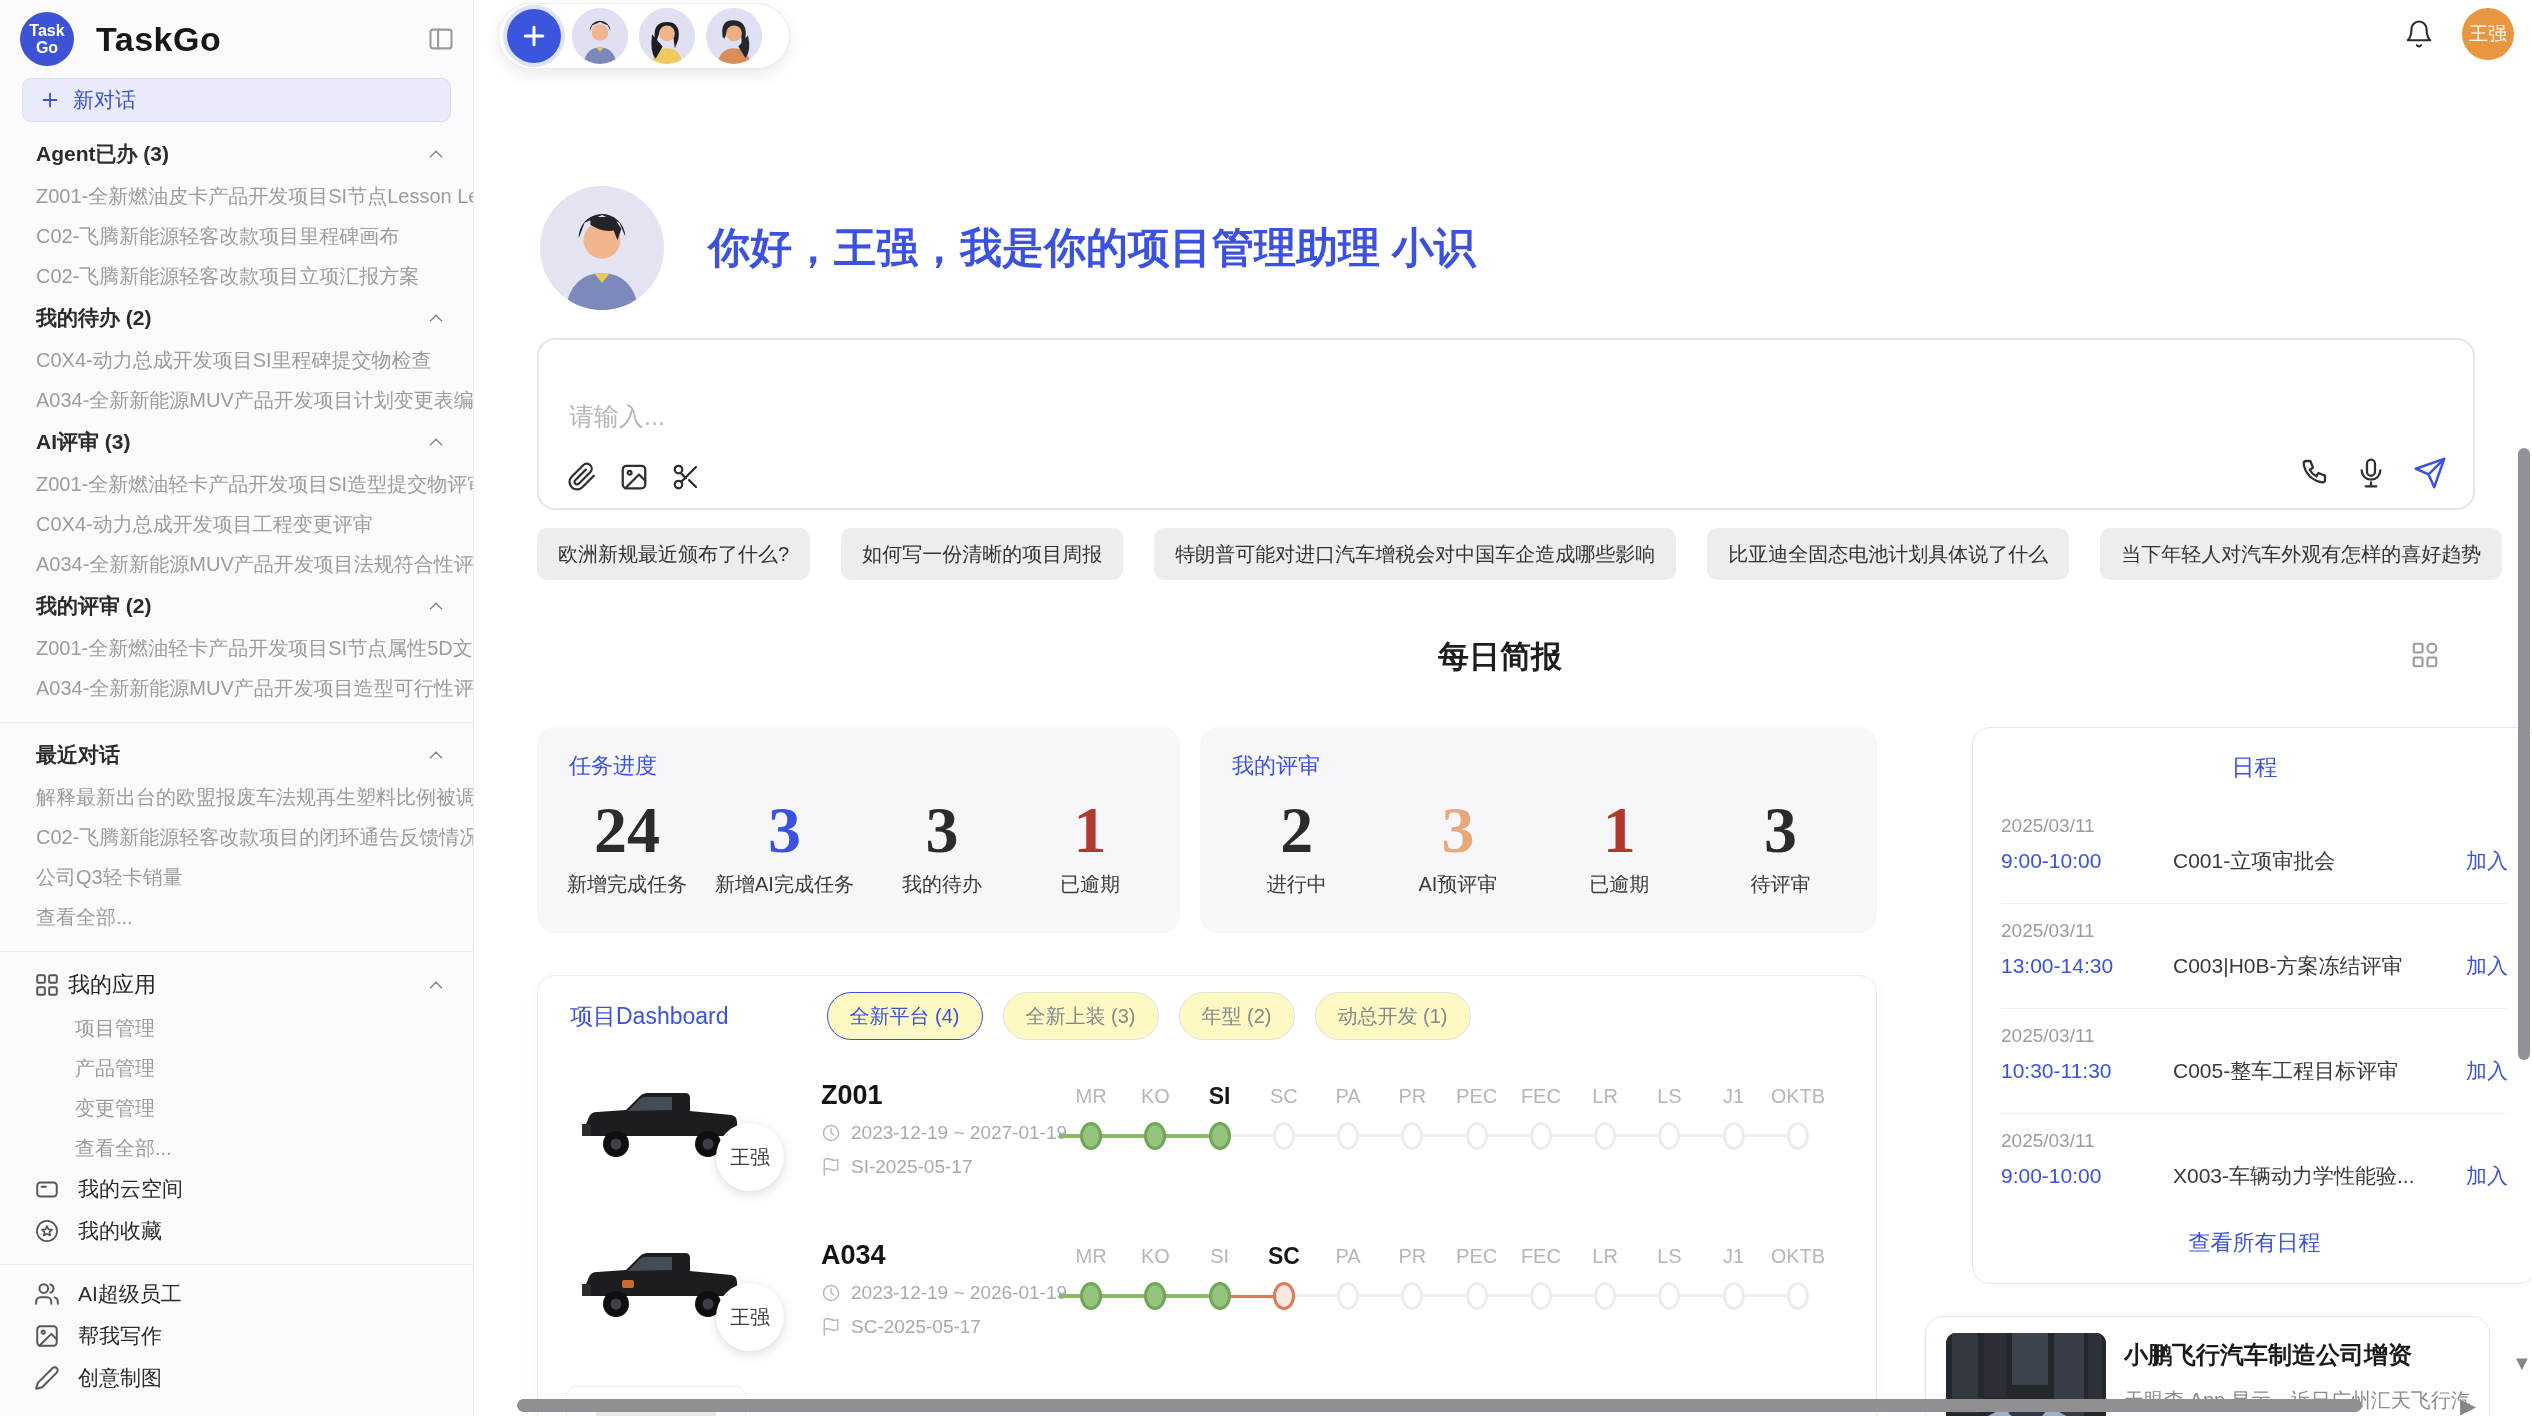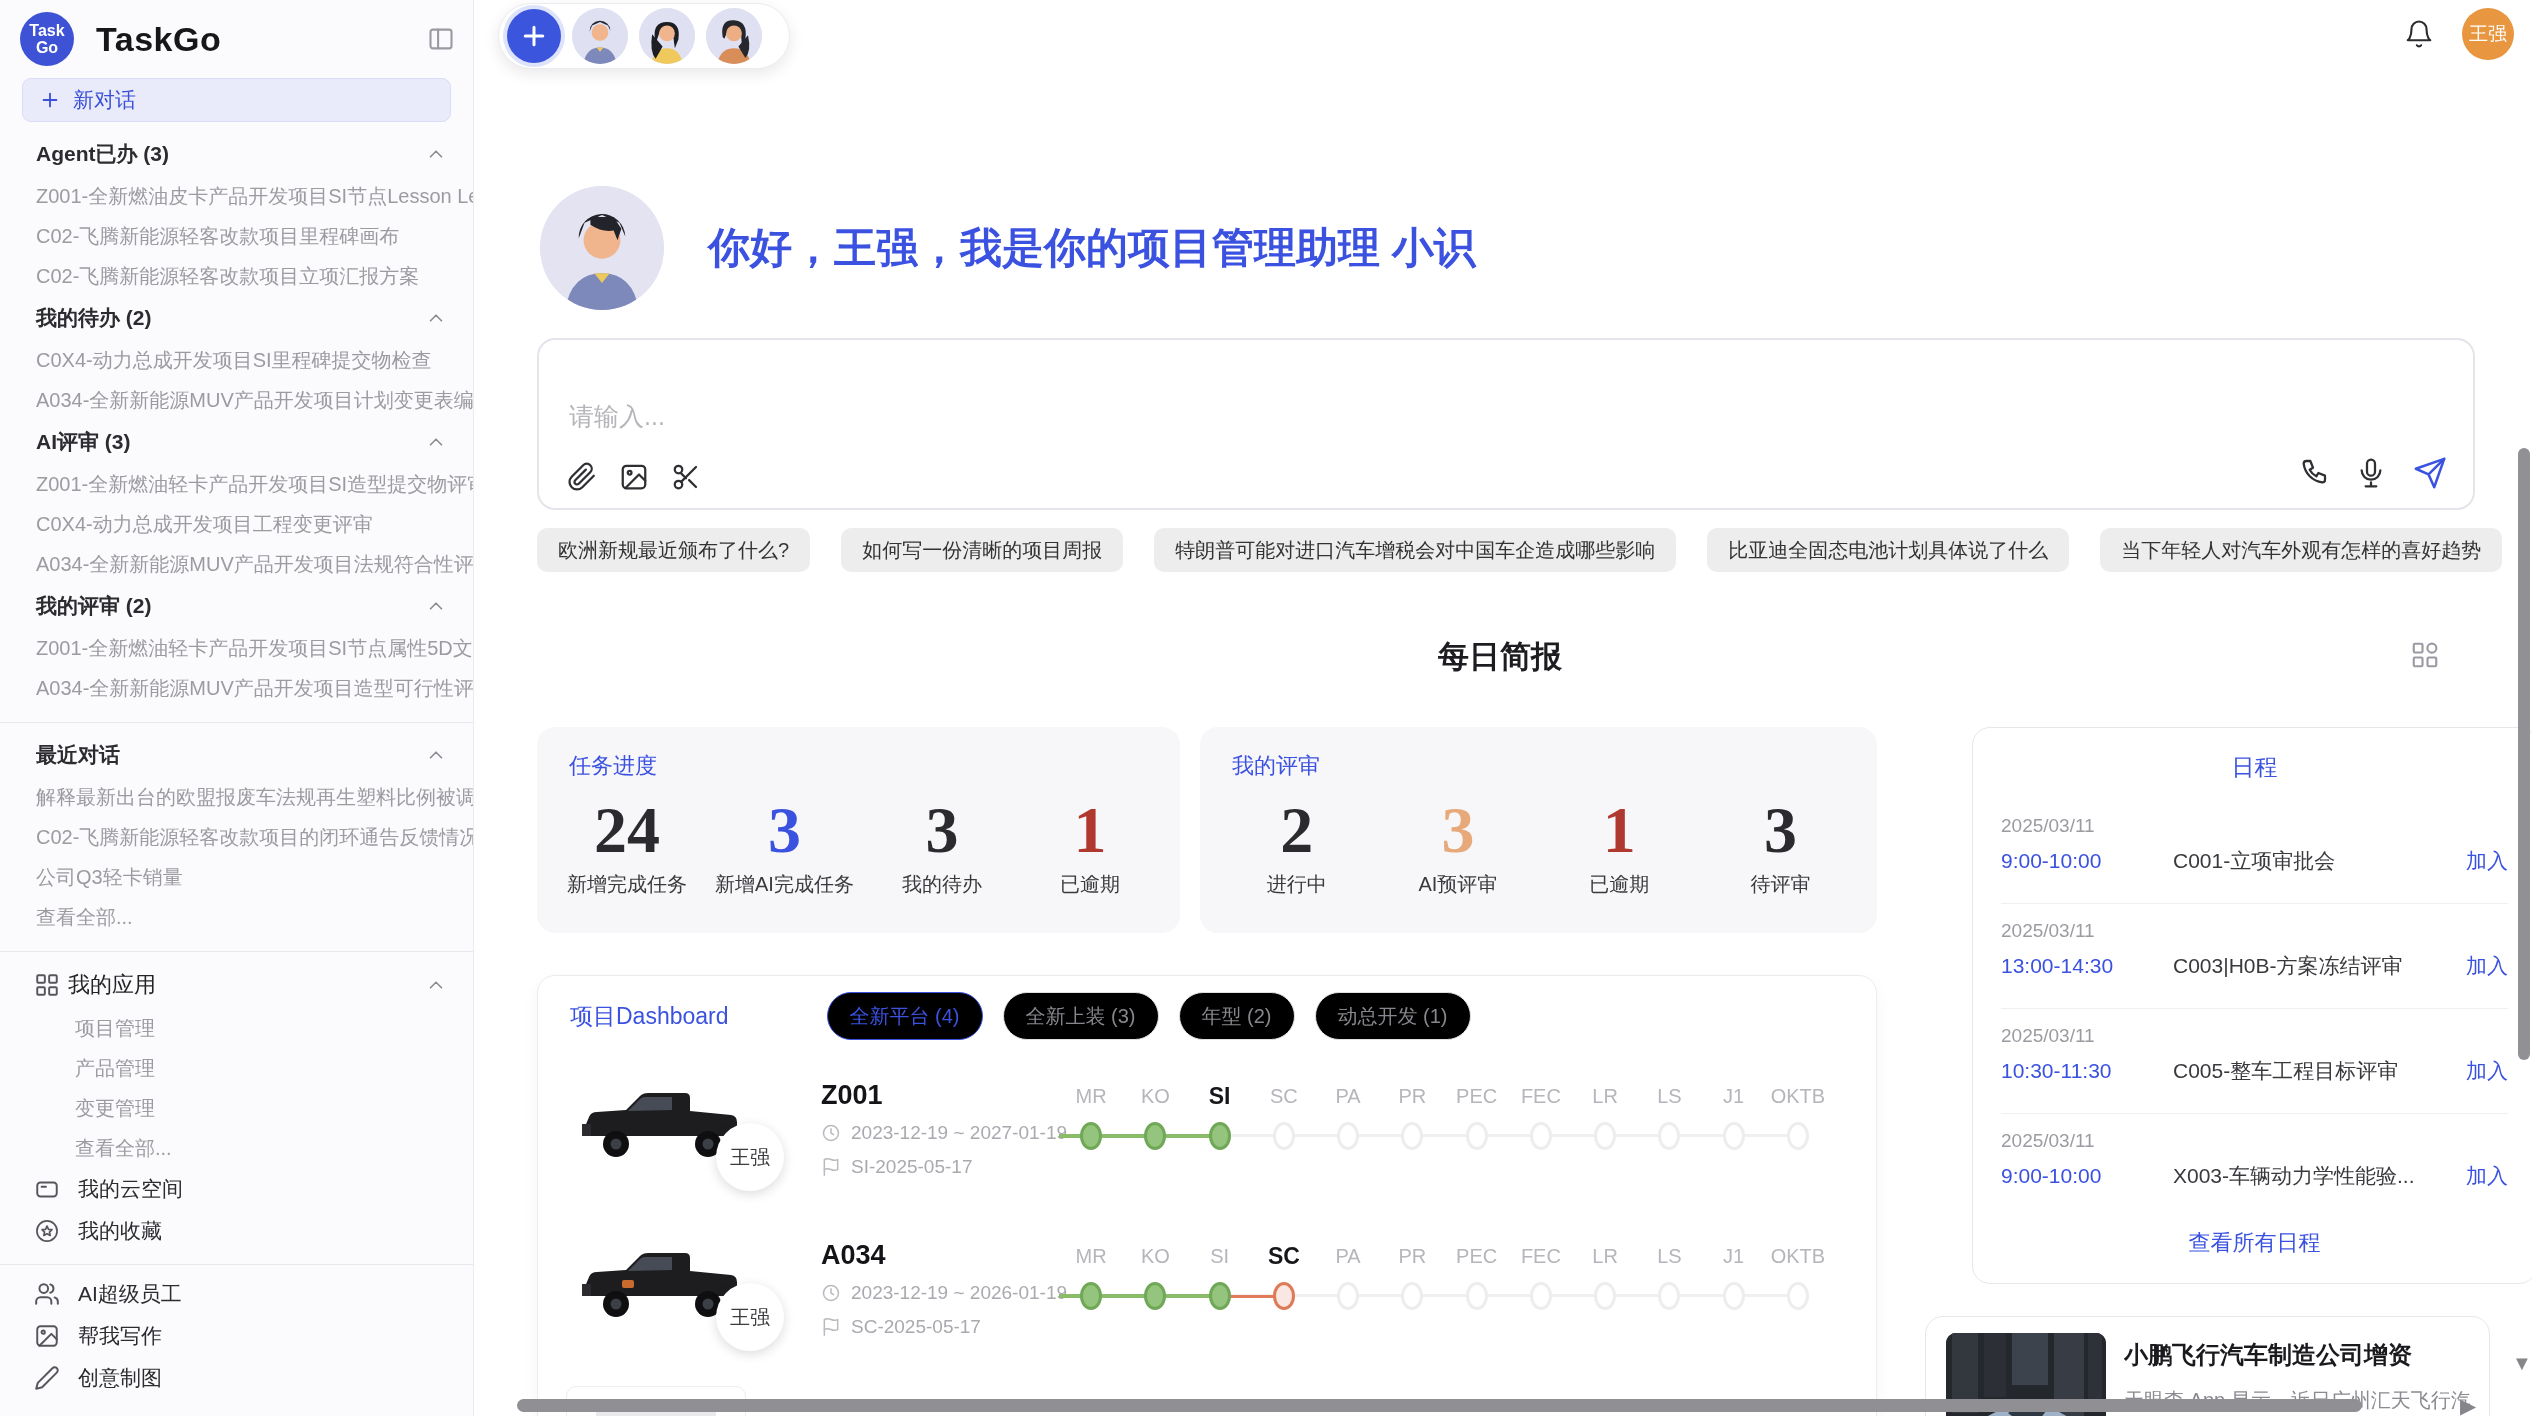--- a/index.html
+++ b/index.html
@@ -44,41 +44,41 @@
   .composer { position:absolute; left:537px; top:338px; width:1938px; height:172px; border:2px solid #e4e4ea; border-radius:18px; background:#fff; }
   .composer input { position:absolute; left:30px; top:62px; width:1200px; border:none; outline:none; font-size:25px; color:#333; background:transparent; font-family:inherit; }
   .composer input::placeholder { color:#b5b5ba; }
   .left-icons { position:absolute; left:28px; bottom:16px; display:flex; gap:22px; color:#2f2f33; }
   .right-icons { position:absolute; right:26px; bottom:18px; display:flex; gap:26px; align-items:center; color:#2f2f33; }
   .send-icon { color:#3b52e0; }
   .left-icons .icon, .right-icons .icon { cursor:pointer; }
 
   
   .chips { position:absolute; left:537px; top:528px; width:1950px; display:flex; gap:31px; }
-  .chip { height:44px; background:#ededee; border-radius:10px; display:flex; align-items:center; padding:8px 21px; font-size:20px; color:#333; white-space:nowrap; cursor:pointer; }
+  .chip { height:52px; background:#ededee; border-radius:10px; display:flex; align-items:center; padding:8px 21px; font-size:20px; color:#333; white-space:nowrap; cursor:pointer; }
 
   
   .briefing-title { position:absolute; top:636px; left:468px; right:0; text-align:center; font-size:31px; font-weight:700; color:#1d1d21; }
   .briefing-grid { position:absolute; top:640px; left:2410px; color:#9a9aa2; cursor:pointer; }
   .stat-card { position:absolute; top:727px; height:206px; background:#f7f7f9; border-radius:18px; }
   .stat-card.c1 { left:537px; width:643px; }
   .stat-card.c2 { left:1200px; width:677px; }
   .stat-card .sc-title { position:absolute; left:32px; top:24px; font-size:22px; color:#3b52e0; }
   .stat-cols { position:absolute; left:16px; right:16px; top:70px; display:flex; justify-content:space-around; }
   .stat { text-align:center; min-width:120px; }
   .stat .value { font-family:"Liberation Serif","DejaVu Serif",serif; font-size:66px; font-weight:700; line-height:1; }
   .stat .label { margin-top:8px; font-size:20px; color:#3a3a3e; }
   .tone-dark { color:#2b2b2f; } .tone-blue { color:#3b52e0; } .tone-red { color:#b0392f; } .tone-orange { color:#e7a97a; }
 
   
   .dash-card { position:absolute; left:537px; top:975px; width:1340px; height:620px; background:#fff; border:1px solid #ececf0; border-radius:18px; box-shadow:0 6px 18px rgba(0,0,0,.04); overflow:hidden; }
   .dash-head { position:absolute; left:32px; top:14px; right:24px; display:flex; align-items:center; height:52px; }
   .dash-title { font-size:23px; color:#3b52e0; }
   .pills { display:flex; gap:20px; margin-left:98px; }
-  .pill { height:48px; border-radius:24px; border:1px solid #e0e0e4; color:#86868c; font-size:20px; display:flex; align-items:center; padding:0 22px; background:#000000; cursor:pointer; white-space:nowrap; }
+  .pill { height:48px; border-radius:24px; border:1px solid #e0e0e4; color:#86868c; font-size:20px; display:flex; align-items:center; padding:0 22px; background:#fef9c3; cursor:pointer; white-space:nowrap; }
   .pill.active { border-color:#3b52e0; color:#3b52e0; }
   .proj-row { position:absolute; left:0; width:100%; height:160px; }
   .proj-row.r1 { top:90px; } .proj-row.r2 { top:250px; }
   .proj-car { position:absolute; left:28px; top:8px; width:180px; height:92px; border-radius:10px; overflow:hidden; }
   .owner-badge { position:absolute; left:178px; top:57px; width:68px; height:68px; border-radius:50%; background:#fff; box-shadow:0 3px 12px rgba(0,0,0,.14); display:flex; align-items:center; justify-content:center; font-size:20px; color:#3c3c40; }
   .proj-code { position:absolute; left:283px; top:14px; font-size:27px; font-weight:700; color:#141418; }
   .proj-meta { position:absolute; left:283px; display:flex; gap:10px; align-items:center; font-size:19px; color:#a9a9af; }
   .proj-meta.dates { top:56px; } .proj-meta.flag { top:90px; }
   .proj-meta .icon { color:#b9b9bf; }
   .ms { position:absolute; left:521px; top:14px; width:771px; }

